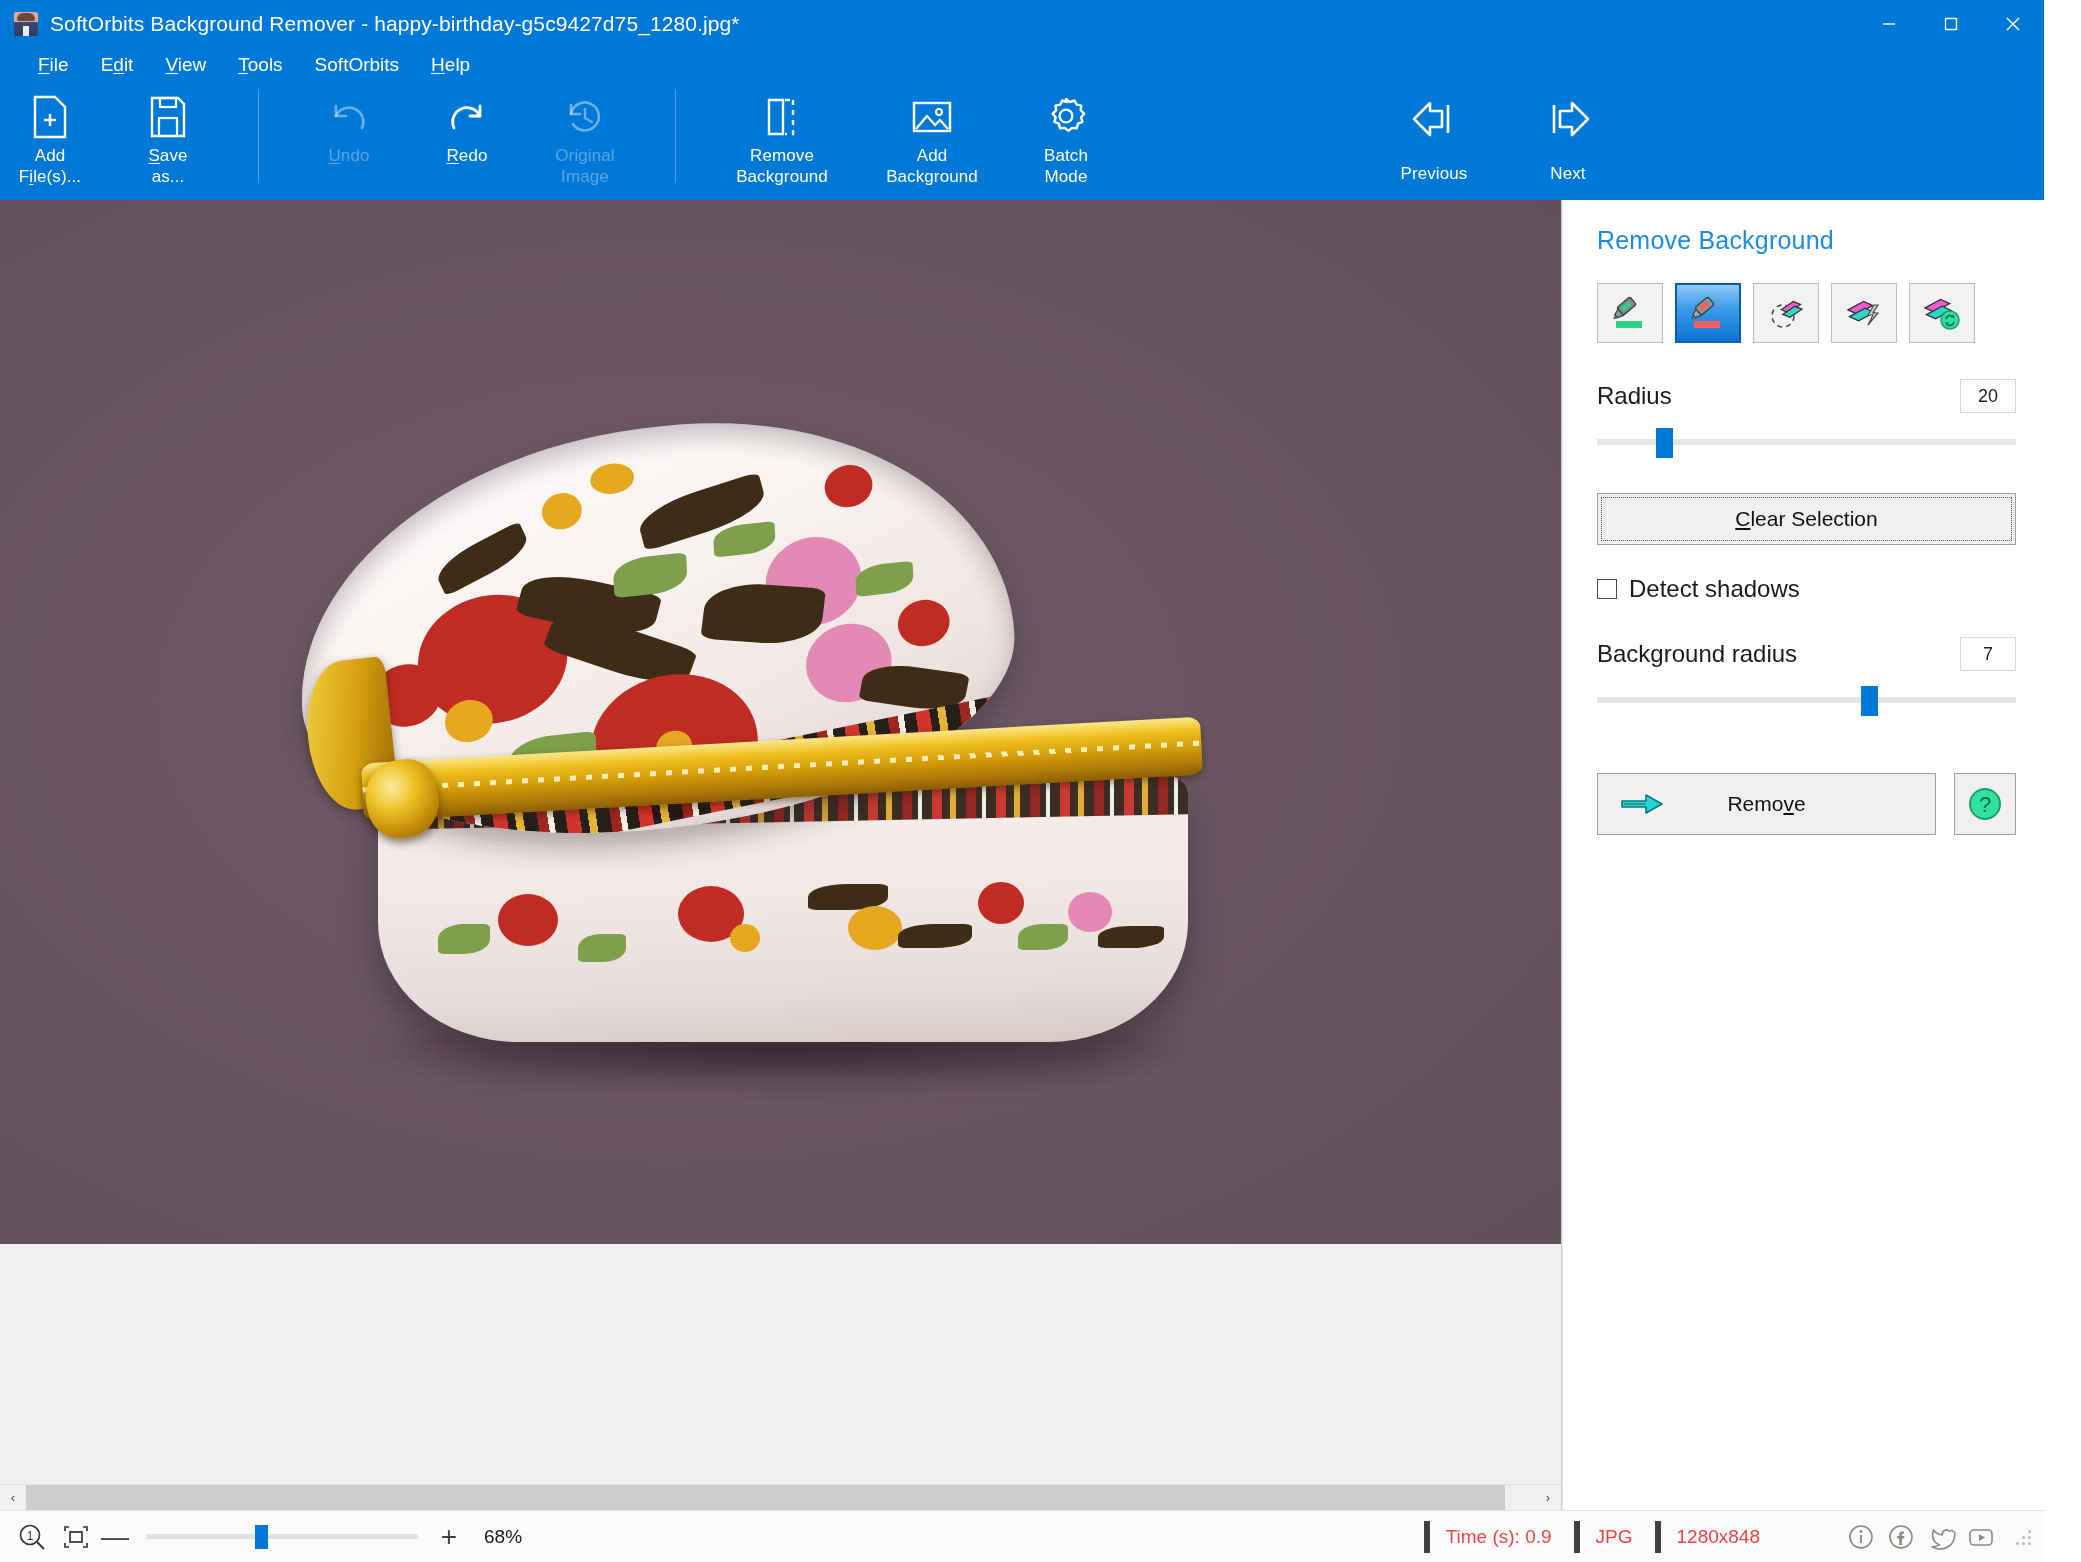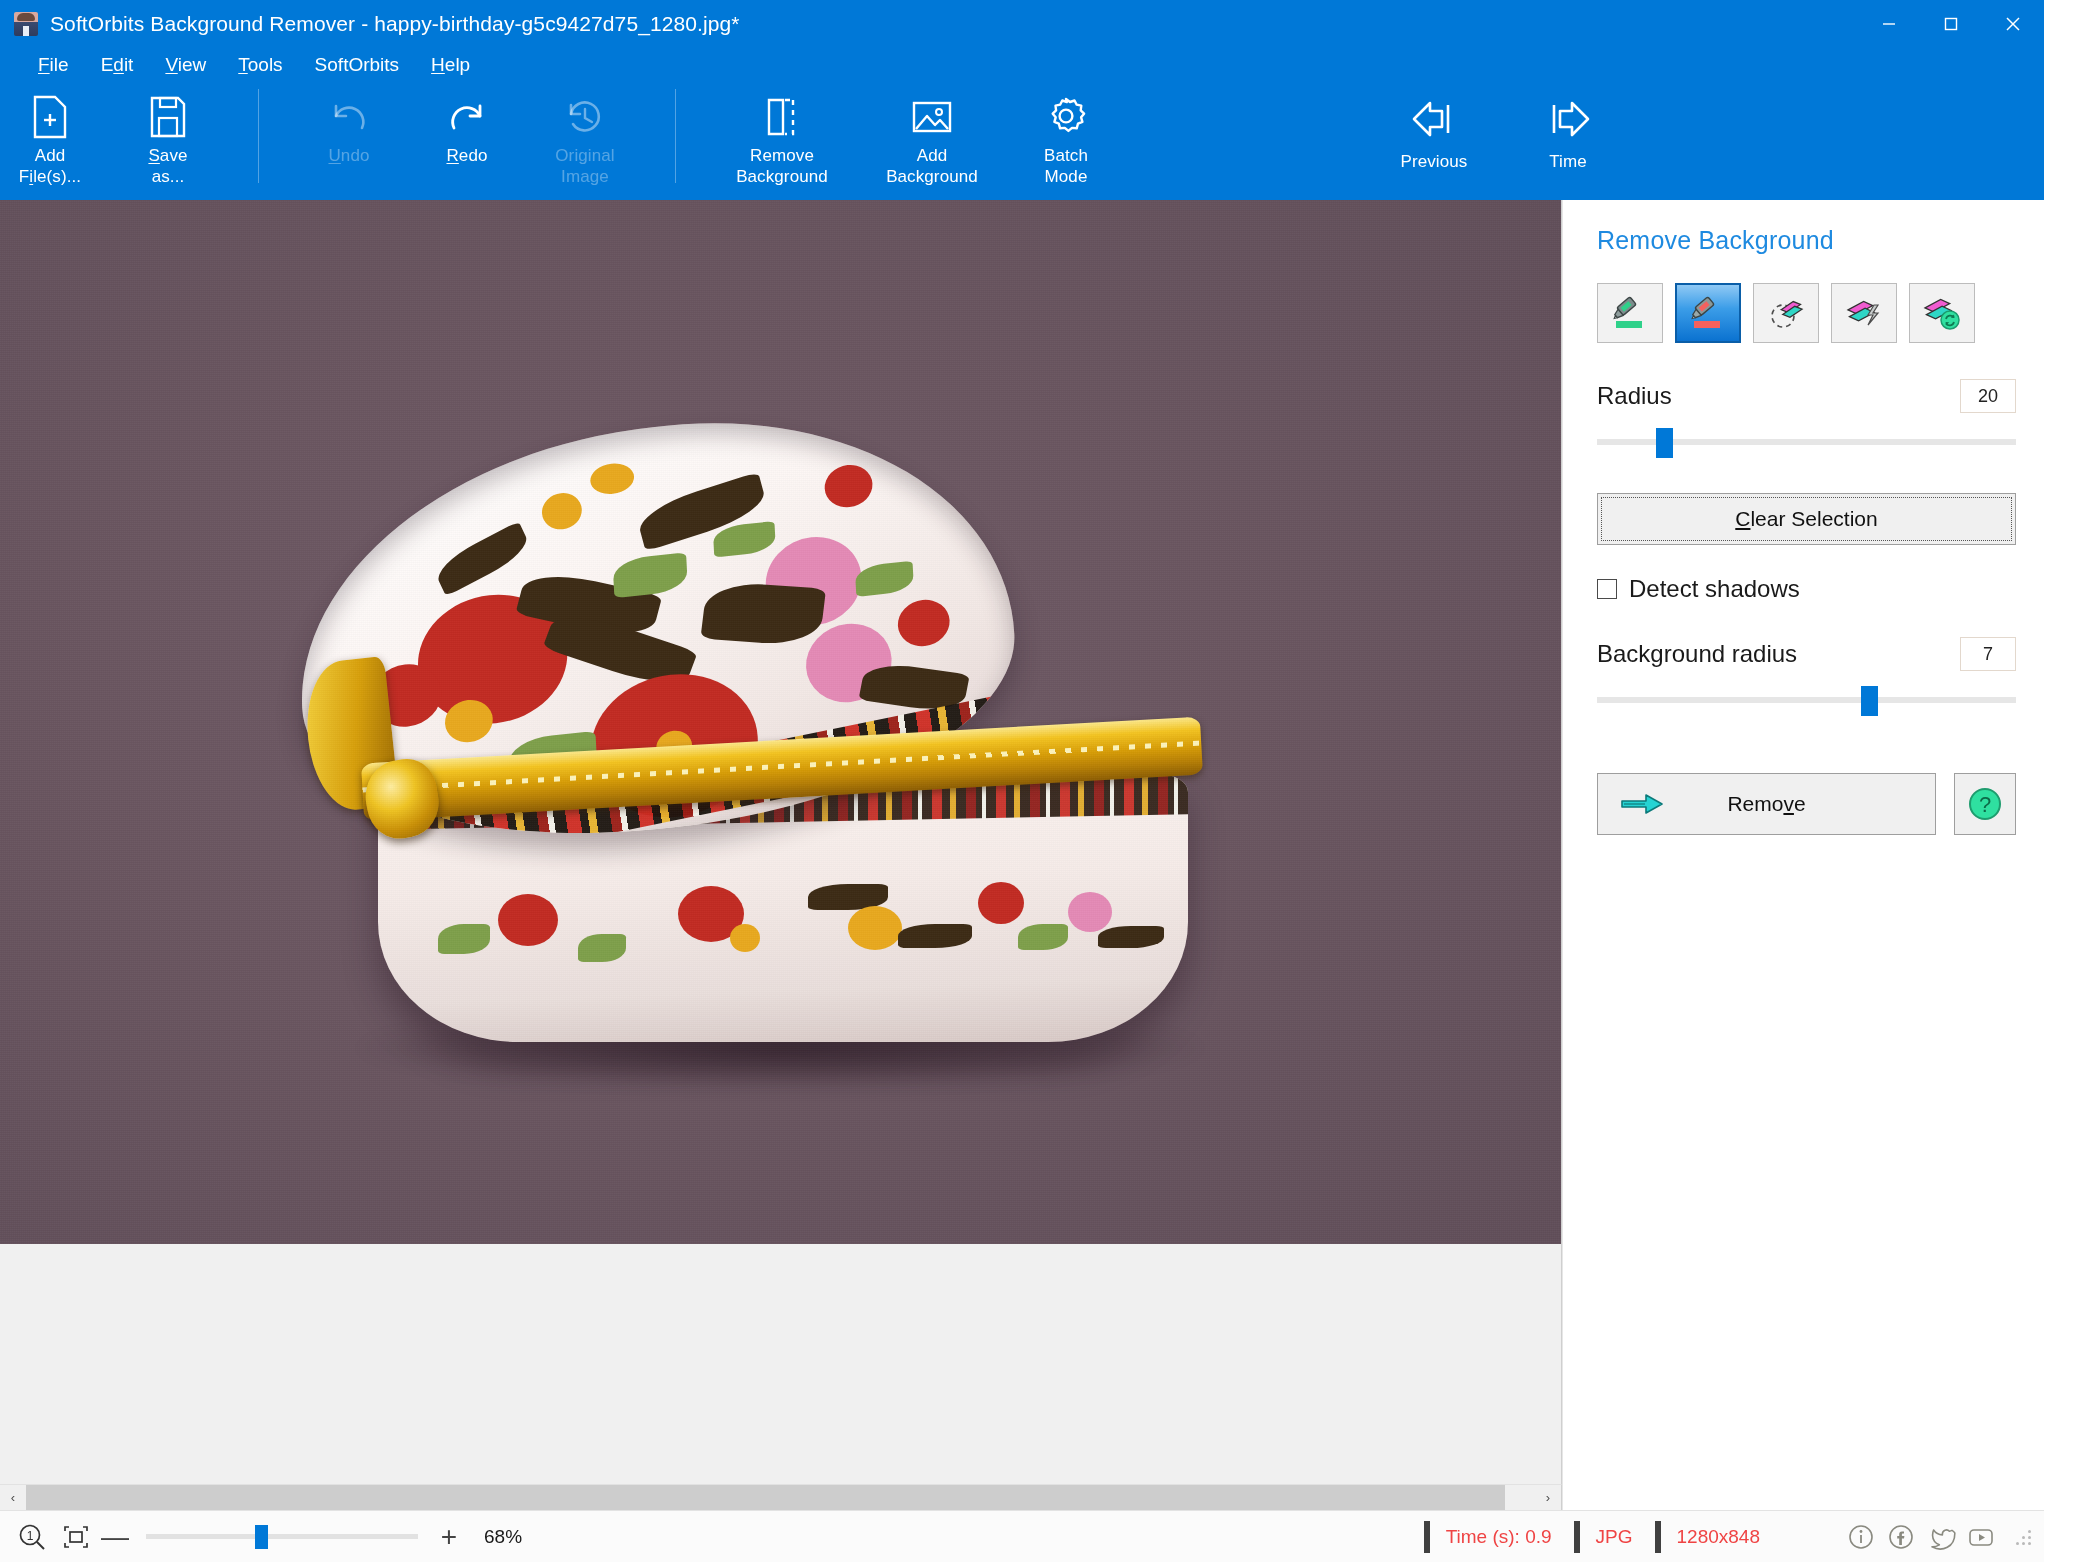--- a/index.html
+++ b/index.html
@@ -64,21 +64,21 @@
   .tb-btn.nav { width: 92px; min-width: 92px; }
   .tb-btn.disabled { color: rgba(255,255,255,.33); }
   .tb-ico { height: 52px; display: flex; align-items: center; justify-content: center; }
   .tb-lbl {
     font-size: 17px; line-height: 21px; margin-top: 2px; letter-spacing: .1px;
   }
   .tb-lbl u { text-decoration: underline; text-underline-offset: 2px; }
   .tb-sep { width: 1px; height: 94px; background: rgba(255,255,255,.32); margin: 6px 10px 0 10px; flex: none; }
   .tb-gap { width: 200px; flex: none; }
   .tb-btn.nav .tb-ico { height: 56px; }
-  .tb-btn.nav .tb-lbl { margin-top: 4px; }
+  .tb-btn.nav .tb-lbl { margin-top: 16px; }
 
   
   .workspace { flex: 1 1 auto; display: flex; min-height: 0; background: #f0f0f0; }
 
   
   .canvas-col { flex: 1 1 auto; display: flex; flex-direction: column; min-width: 0; position: relative; background: #f0f0f0; }
   .canvas-scroll {
     flex: 1 1 auto; position: relative; overflow: hidden;
     background: #f0f0f0; border-right: 1px solid #cfcfcf;
   }
@@ -407,21 +407,21 @@
       <div class="tb-lbl">Previous</div>
     </div>
 
     <div class="tb-btn nav">
       <div class="tb-ico">
         <svg width="52" height="44" viewBox="0 0 52 44">
           <line x1="12" y1="8" x2="12" y2="36" stroke="#fff" stroke-width="2.6"></line>
           <path d="M30 6 L46 22 L30 38 L30 30 L18 30 L18 14 L30 14 Z" fill="none" stroke="#fff" stroke-width="2.6" stroke-linejoin="round"></path>
         </svg>
       </div>
-      <div class="tb-lbl">Time</div>
+      <div class="tb-lbl">Next</div>
     </div>
 
   </div>
 
   <div class="workspace">
 
     <div class="canvas-col">
       <div class="canvas-scroll">
         <div class="photo">
           <div class="box-wrap">

